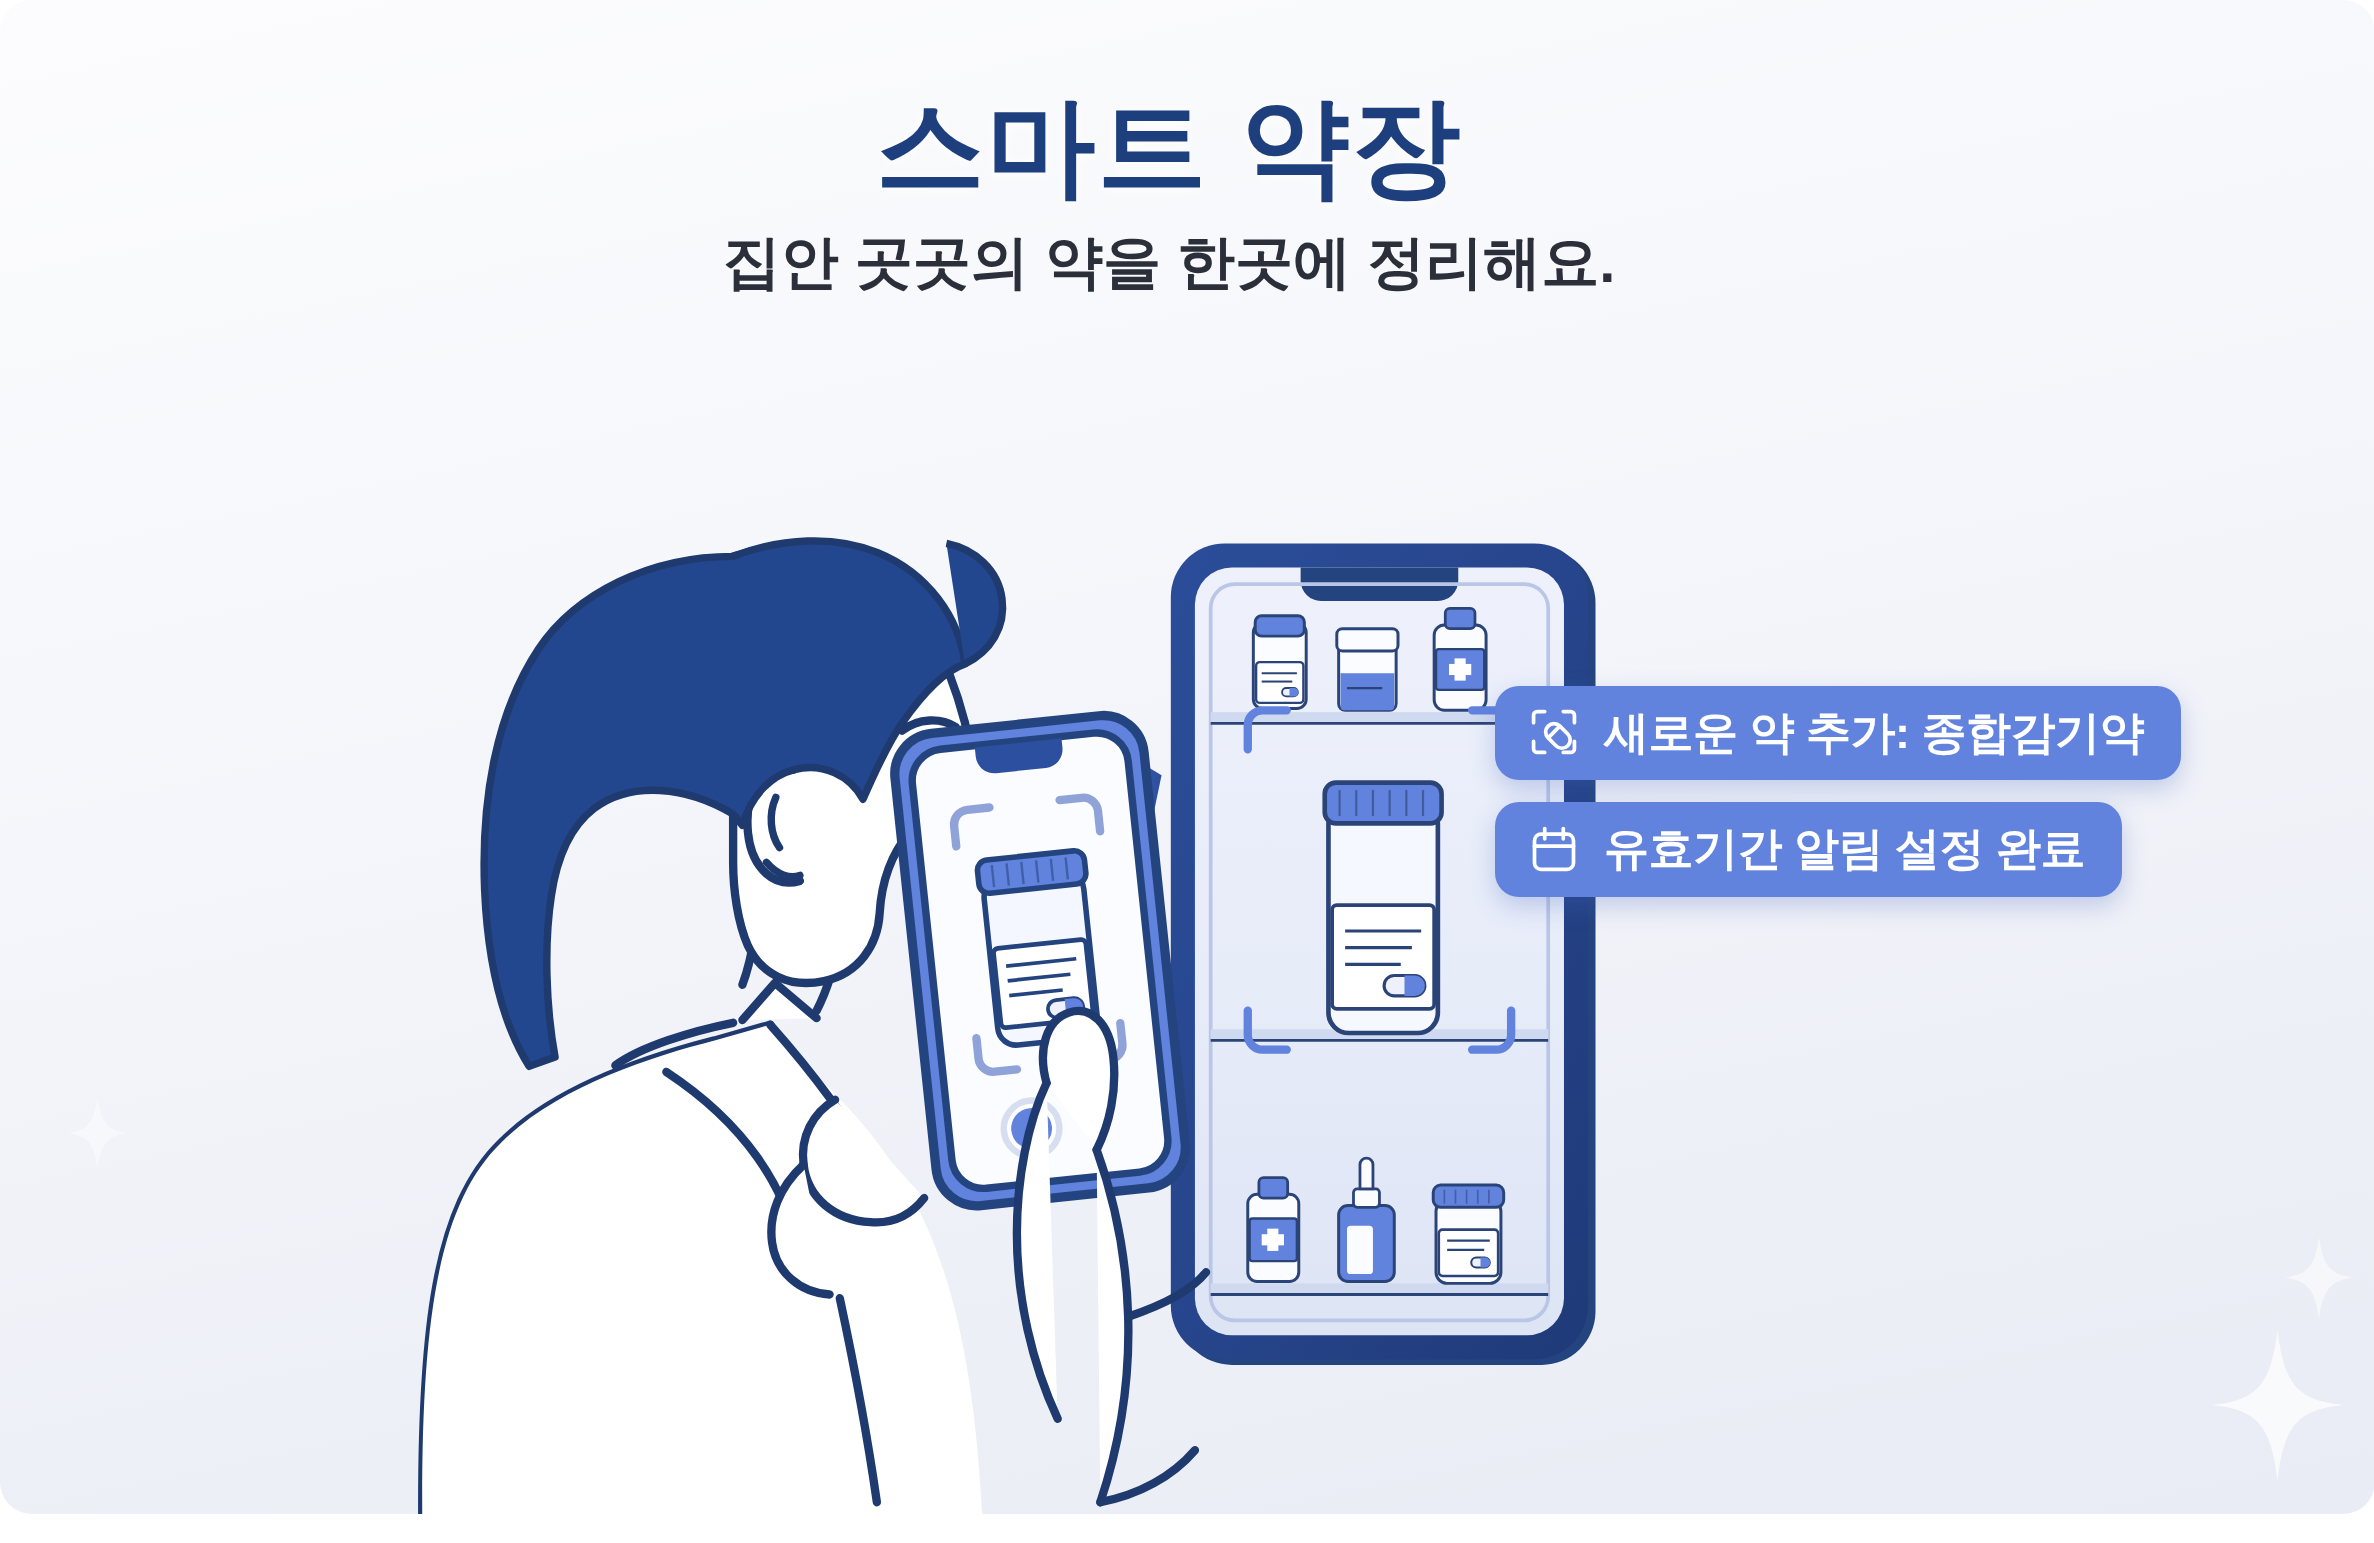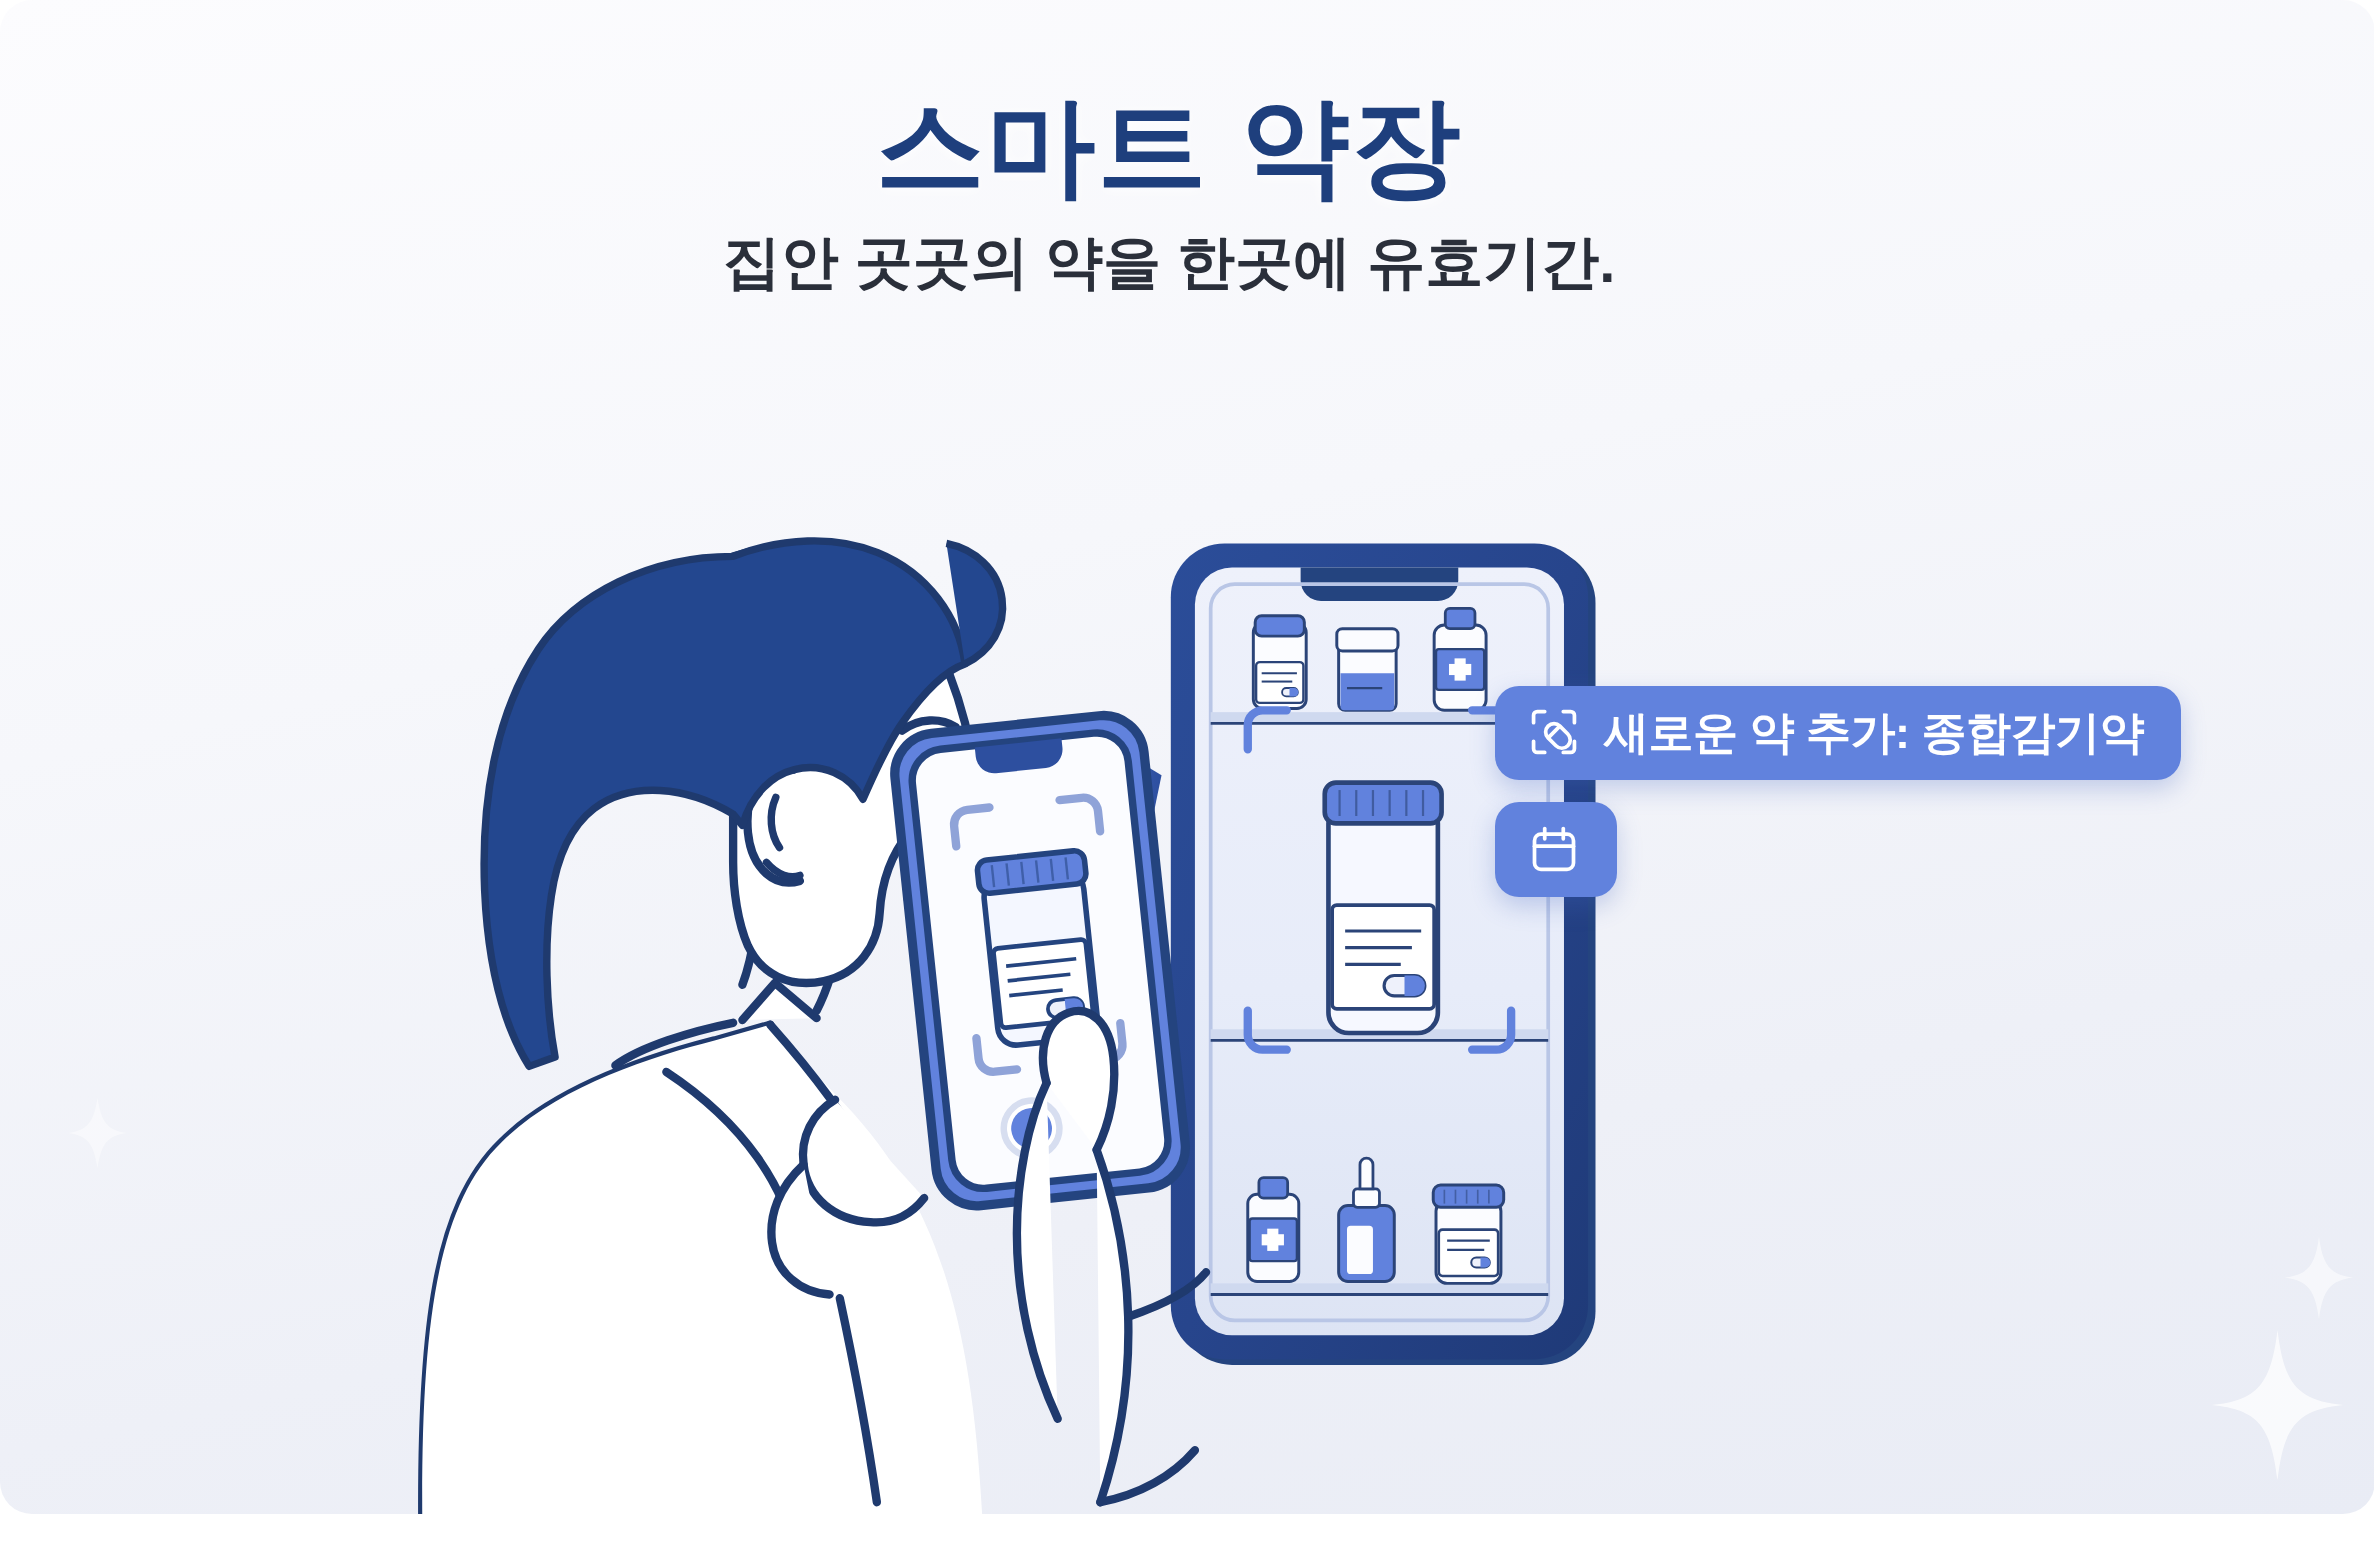--- a/index.html
+++ b/index.html
@@ -366,21 +366,21 @@
                    C1108 1210 1096 1270 1096 1330
                    C1096 1400 1112 1470 1140 1530" fill="#ffffff" stroke="#1f3a6e" stroke-width="9" stroke-linecap="round"></path>
           <path d="M1216 1420 C1252 1408 1284 1392 1300 1372" fill="none" stroke="#1f3a6e" stroke-width="9" stroke-linecap="round"></path>
           <path d="M1186 1620 C1228 1612 1264 1592 1288 1564" fill="none" stroke="#1f3a6e" stroke-width="9" stroke-linecap="round"></path>
         </g>
       </svg>
     </div>
 
     <div class="header">
       <h1 class="title">스마트 약장</h1>
-      <p class="subtitle">집안 곳곳의 약을 한곳에 유효기간.</p>
+      <p class="subtitle">집안 곳곳의 약을 한곳에 정리해요.</p>
     </div>
 
     <div class="badges">
 
       <div class="badge">
         <span class="b-icon">
           <svg width="52" height="52" viewBox="0 0 56 56" fill="none" stroke="#ffffff" stroke-width="4" stroke-linecap="round" stroke-linejoin="round">
             <path d="M6 18 V10 a4 4 0 0 1 4 -4 h8"></path>
             <path d="M50 18 V10 a4 4 0 0 0 -4 -4 h-8"></path>
             <path d="M6 38 v8 a4 4 0 0 0 4 4 h8"></path>
@@ -395,19 +395,20 @@
 
       <div class="badge">
         <span class="b-icon">
           <svg width="52" height="52" viewBox="0 0 56 56" fill="none" stroke="#ffffff" stroke-width="4" stroke-linecap="round" stroke-linejoin="round">
             <rect x="7" y="12" width="42" height="38" rx="7"></rect>
             <line x1="7" y1="25" x2="49" y2="25"></line>
             <line x1="18" y1="6" x2="18" y2="17"></line>
             <line x1="38" y1="6" x2="38" y2="17"></line>
           </svg>
         </span>
+        <span class="b-label">유효기간 알림 설정 완료</span>
       </div>
 
     </div>
 
   </div>
 </div>
 
 
 </body></html>

